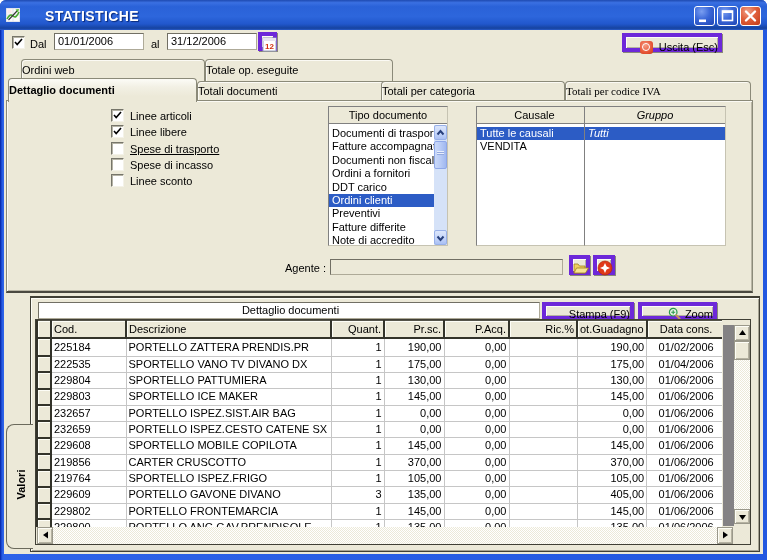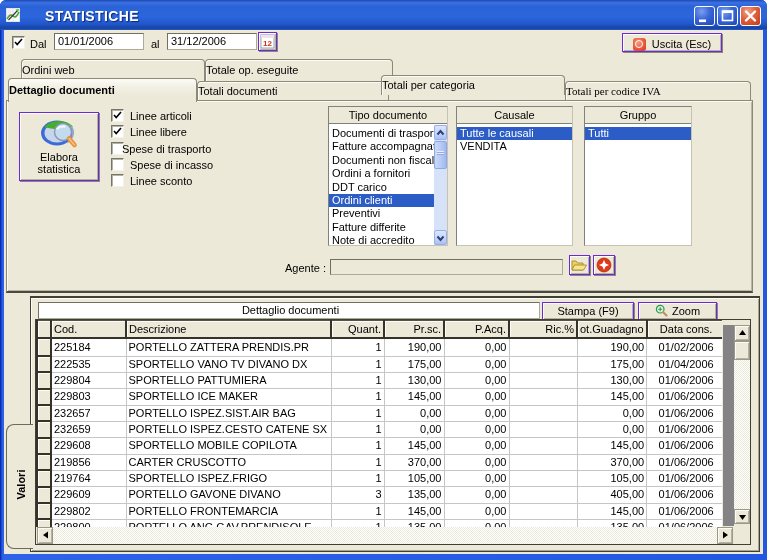--- a/index.html
+++ b/index.html
@@ -17,23 +17,23 @@
 
 .wbtn { position:absolute; top:6px; width:21px; height:20px; border-radius:3px;
   border:1px solid #fff; }
 .wbtn.min,.wbtn.max { background:radial-gradient(circle at 35% 25%,#7a9ef0 0,#3a67d8 45%,#1e45b4 100%); }
 .wbtn.close { background:radial-gradient(circle at 35% 25%,#f0a088 0,#e0603c 45%,#c23a18 100%); }
 
 .inp { position:absolute; background:#fff; border:1px solid #7d7d74;
   border-top-color:#716f64; border-left-color:#716f64; border-right-color:#aeaa98; border-bottom-color:#aeaa98;
   font-size:11px; line-height:14px; padding-left:3px; }
 
-.btn { position:absolute; background:#ece9d8; border:1px solid #6d28d9;
+.btn { position:absolute; background:#ece9d8; border:4px solid #6d28d9;
   box-shadow:inset 1px 1px 0 #fdfdf6, inset -1px -1px 0 #b5b2a1, 1px 1px 0 #8a887a;
-  text-align:center; font-size:11px; }
+  text-align:right; font-size:11px; }
 
 .cb { position:absolute; width:13px; height:13px; background:#fff;
   border:1px solid; border-color:#76756a #f4f2e8 #f4f2e8 #76756a;
   box-shadow:inset 1px 1px 0 #b5b3a5; }
 .lbl { position:absolute; font-size:11px; white-space:nowrap; }
 
 .tab { position:absolute; background:#ece9d8; border:1px solid #8b8a79; border-bottom:none;
   border-radius:4px 4px 0 0; text-align:left; font-size:11px;
   box-shadow:inset 1px 1px 0 #fbfaf4; }
 .tab.active { background:linear-gradient(180deg,#fcfcf7 0,#f2f0e4 35%,#ece9d8 75%);
@@ -113,52 +113,39 @@
     <div class="btn" style="left:618px;top:3px;width:100px;height:19px;line-height:18px;">
       <span style="display:inline-block;vertical-align:middle;margin-right:6px;margin-top:0px;width:13px;height:13px;border-radius:3px;background:radial-gradient(circle at 40% 35%,#f59a80 0,#e8593a 55%,#d03818 100%);position:relative;">
         <span style="position:absolute;left:2.5px;top:2.5px;width:8px;height:8px;border:1.6px solid #fff;border-radius:50%;box-sizing:border-box;"></span>
       </span><span style="vertical-align:middle;">Uscita (Esc)</span>
     </div>
 
     <div class="tab" style="left:17px;top:29px;width:184px;height:22px;line-height:20px;">Ordini web</div>
     <div class="tab" style="left:201px;top:29px;width:188px;height:22px;line-height:20px;">Totale op. eseguite</div>
 
     <div class="tab" style="left:193px;top:51px;width:192px;height:20px;line-height:19px;">Totali documenti</div>
-    <div class="tab" style="left:377px;top:45px;width:184px;height:20px;line-height:19px;">Totali per categoria</div>
+    <div class="tab" style="left:377px;top:51px;width:184px;height:20px;line-height:19px;">Totali per categoria</div>
     <div class="tab" style="left:561px;top:51px;width:186px;height:20px;line-height:19px;font-family:Liberation Serif, serif;">Totali per codice IVA</div>
 
     <div class="panel" style="left:2px;top:70px;width:747px;height:193px;border-bottom:2px solid #4a4940;"></div>
 
     <div class="tab active" style="left:4px;top:48px;width:189px;height:24px;line-height:22px;">Dettaglio documenti</div>
     <div style="position:absolute;left:5px;top:70px;width:187px;height:2px;background:#ece9d8;"></div>
 
-    <div class="btn" style="left:15px;top:82px;width:80px;height:69px;">
-      <svg width="38" height="30" viewBox="0 0 38 30" style="display:block;margin:6px auto 0;">
-        <ellipse cx="17" cy="14" rx="16" ry="12.5" fill="#3a6cd8"></ellipse>
-        <ellipse cx="17" cy="14" rx="12.5" ry="9.5" fill="#c8d4ea"></ellipse>
-        <path d="M4 8 Q12 0 24 2.5 Q31 4.5 33 8 Q25 12 17 10.5 Q8 9 4 8 Z" fill="#44ae2e"></path>
-        <path d="M28 5 Q35 8 34 15 Q33 21 27 25 Q33 19 32 12 Q31 7 28 5 Z" fill="#9aa8c8"></path>
-        <circle cx="23" cy="13" r="8.5" fill="#c2dcee" stroke="#8898b8" stroke-width="1.4"></circle>
-        <path d="M17.5 9.5 Q20 6.8 24.5 7.5" stroke="#f0f6fa" stroke-width="2.4" fill="none" stroke-linecap="round"></path>
-        <path d="M29 19.5 L34.5 26" stroke="#e8923a" stroke-width="4.6" stroke-linecap="round"></path>
-        <path d="M29 19.5 L34.5 26" stroke="#f8c080" stroke-width="1.6" stroke-linecap="round"></path>
-      </svg>
-      <div style="margin-top:3px;line-height:11.5px;">Elabora<br>statistica</div>
-    </div>
 
     <div class="cb" style="left:107px;top:79px;"><svg width="11" height="11" viewBox="0 0 11 11">
           <path d="M2 5 L4.2 7.5 L9 2" fill="none" stroke="#000" stroke-width="1.6"></path>
         </svg></div>
     <div class="lbl" style="left:126px;top:80px;">Linee articoli</div>
     <div class="cb" style="left:107px;top:95px;"><svg width="11" height="11" viewBox="0 0 11 11">
           <path d="M2 5 L4.2 7.5 L9 2" fill="none" stroke="#000" stroke-width="1.6"></path>
         </svg></div>
     <div class="lbl" style="left:126px;top:96px;">Linee libere</div>
     <div class="cb" style="left:107px;top:112px;"></div>
-    <div class="lbl" style="left:118px;top:113px;">Spese di trasporto</div>
+    <div class="lbl" style="left:126px;top:113px;text-decoration:underline;">Spese di trasporto</div>
     <div class="cb" style="left:107px;top:128px;"></div>
     <div class="lbl" style="left:126px;top:129px;">Spese di incasso</div>
     <div class="cb" style="left:107px;top:144px;"></div>
     <div class="lbl" style="left:126px;top:145px;">Linee sconto</div>
 
 
     <div class="listbox" style="left:324px;top:76px;width:120px;height:140px;">
       <div class="listhdr">Tipo documento</div>
       <div style="position:absolute;left:0;top:20px;right:13px;">
         <div class="li">Documenti di trasporto</div>
@@ -182,29 +169,29 @@
           <div style="margin:0 2px;border-bottom:1px solid #94aadf;height:2px;border-top:1px solid #e8eefc;"></div>
         </div>
         <div class="xsb" style="bottom:0;">
             <svg width="11" height="14" viewBox="0 0 11 14">
               <path d="M2.5 5.5 L5.5 9 L8.5 5.5" fill="none" stroke="#28407c" stroke-width="2"></path>
             </svg>
           </div>
       </div>
     </div>
 
-    <div class="listbox" style="left:452px;top:76px;width:117px;height:140px;">
+    <div class="listbox" style="left:472px;top:76px;width:117px;height:140px;">
       <div class="listhdr">Causale</div>
       <div style="position:absolute;left:0;top:20px;right:0;">
         <div class="li sel">Tutte le causali</div>
         <div class="li">VENDITA</div>
       </div>
     </div>
 
-    <div class="listbox" style="left:580px;top:76px;width:108px;height:140px;">
+    <div class="listbox" style="left:580px;top:76px;width:142px;height:140px;font-style:italic;">
       <div class="listhdr">Gruppo</div>
       <div style="position:absolute;left:0;top:20px;right:0;">
         <div class="li sel">Tutti</div>
       </div>
     </div>
 
     <div class="lbl" style="left:281px;top:232px;">Agente :</div>
     <div class="inp" style="left:326px;top:229px;width:233px;height:16px;background:#ece9d8;"></div>
     <div class="btn" style="left:565px;top:225px;width:21px;height:20px;">
       <svg width="17" height="14" viewBox="0 0 17 14" style="margin-top:2px;">

